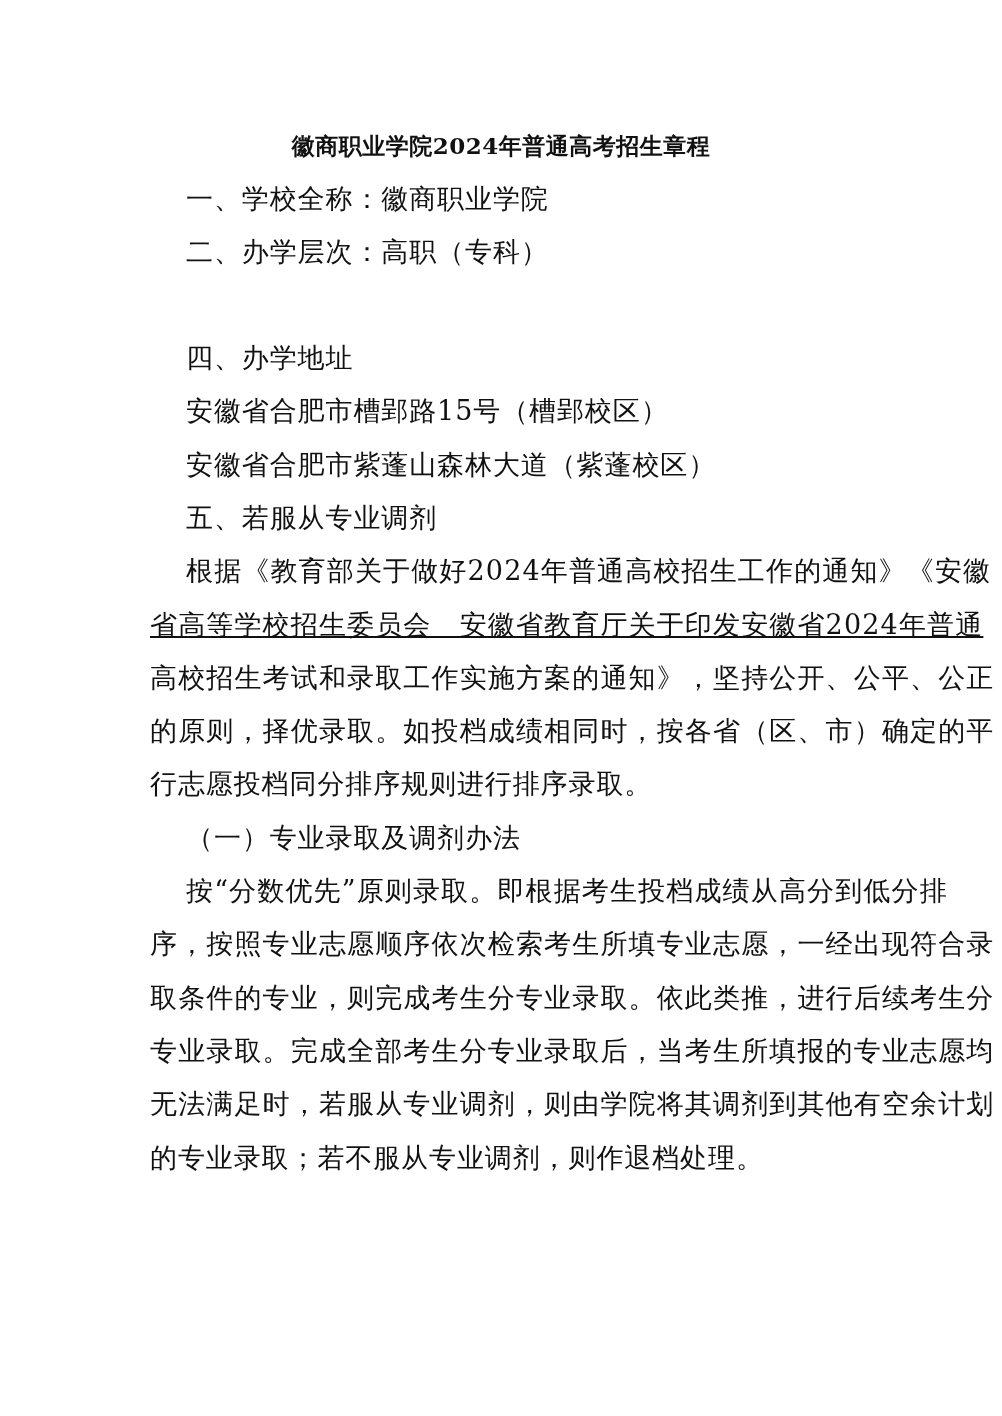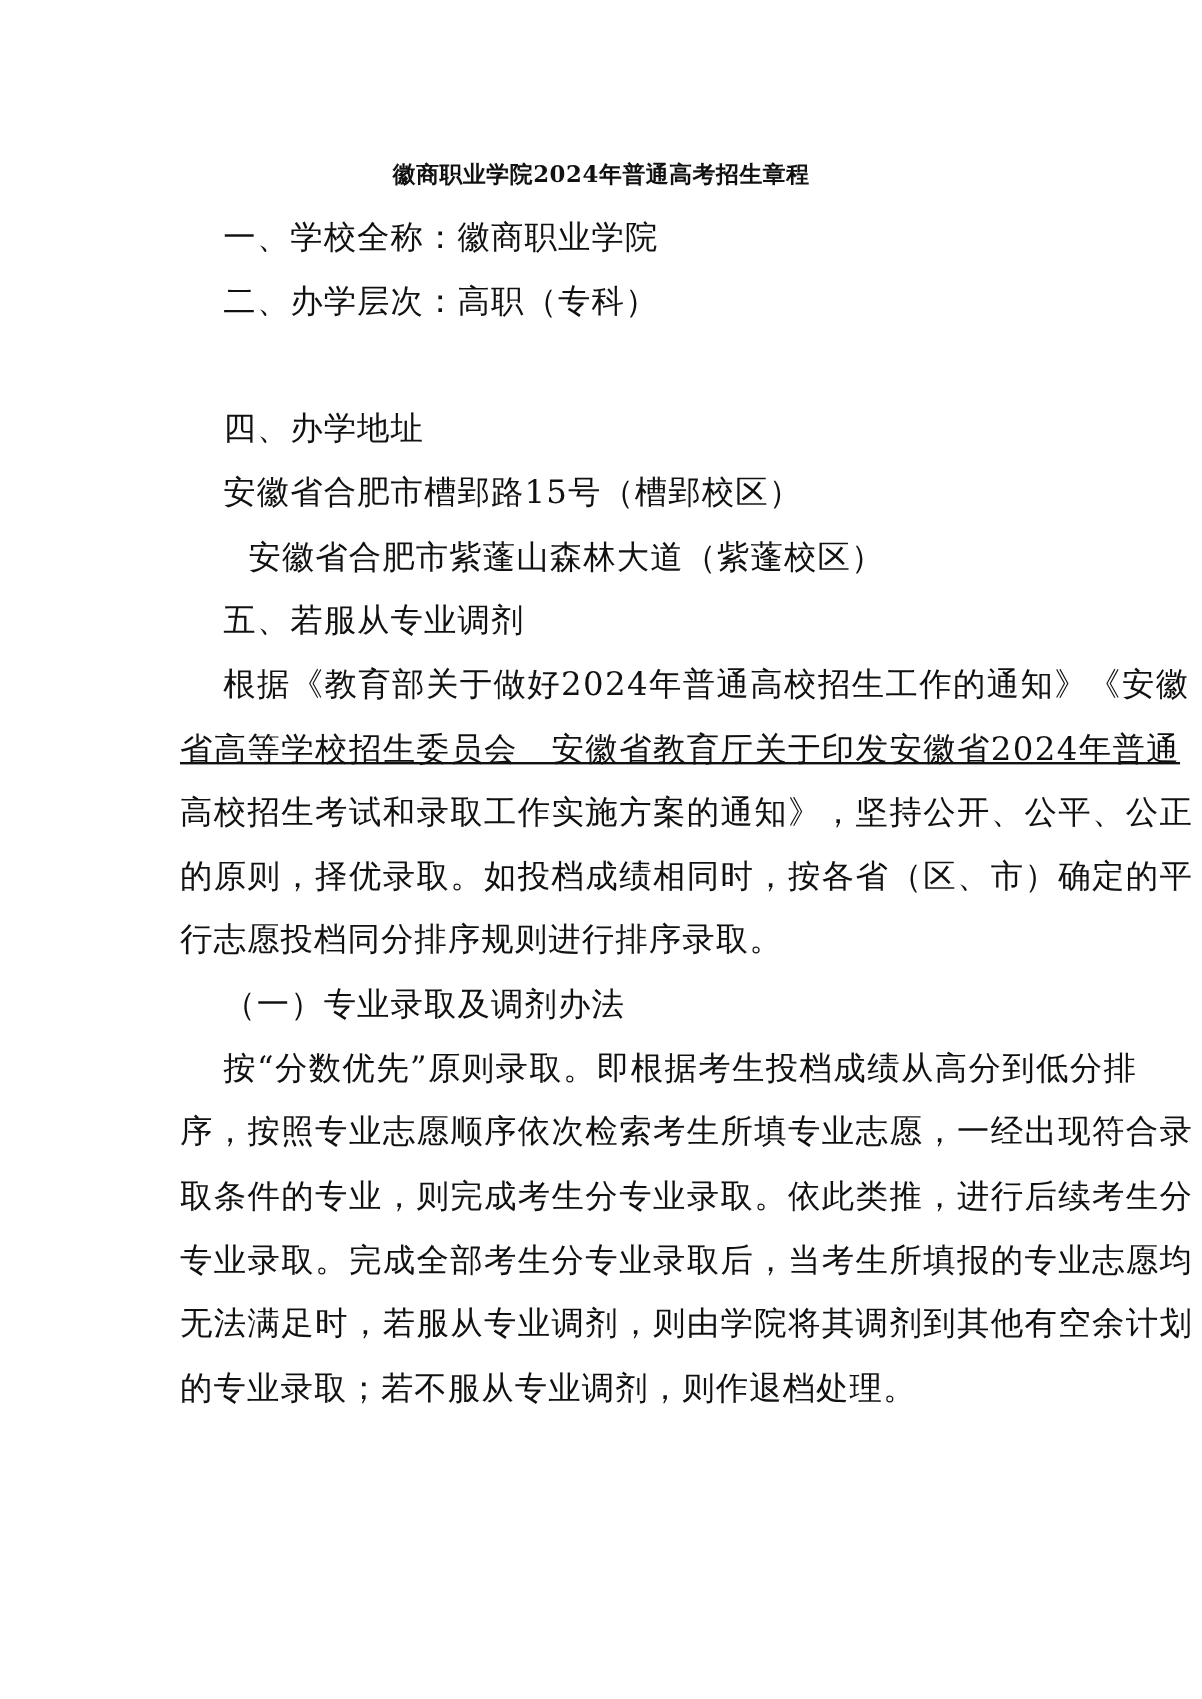--- a/index.html
+++ b/index.html
@@ -22,21 +22,21 @@
       width: 1002px;
       height: 1416px;
       background: #ffffff;
     }
     .title {
       position: absolute;
       left: 0;
       width: 1002px;
       top: 128px;
       text-align: center;
-      font-size: 19px;
+      font-size: 23px;
       font-weight: bold;
       line-height: 36px;
       white-space: nowrap;
       letter-spacing: 0.5px;
     }
     .line {
       position: absolute;
       left: 150px;
       width: 710px;
       font-size: 27px;
@@ -55,21 +55,21 @@
 <body>
 
 <div class="page">
 
   <div class="title" style="top:128px;">徽商职业学院2024年普通高考招生章程</div>
 
   <div class="line indent" style="top:181px;">一、学校全称：徽商职业学院</div>
   <div class="line indent" style="top:234px;">二、办学层次：高职（专科）</div>
   <div class="line indent" style="top:340px;">四、办学地址</div>
   <div class="line indent" style="top:393px;">安徽省合肥市槽郢路15号（槽郢校区）</div>
-  <div class="line indent" style="top:447px;margin-left:21px;">安徽省合肥市紫蓬山森林大道（紫蓬校区）</div>
+  <div class="line indent" style="top:447px;">安徽省合肥市紫蓬山森林大道（紫蓬校区）</div>
   <div class="line indent" style="top:500px;">五、若服从专业调剂</div>
 
   <div>
     <div class="line indent just" style="top:553px; width:674px;">根据《教育部关于做好2024年普通高校招生工作的通知》《安徽</div>
     <div class="line just" style="top:607px;text-decoration:underline;">省高等学校招生委员会　安徽省教育厅关于印发安徽省2024年普通</div>
     <div class="line just" style="top:660px;">高校招生考试和录取工作实施方案的通知》，坚持公开、公平、公正</div>
     <div class="line just" style="top:713px;">的原则，择优录取。如投档成绩相同时，按各省（区、市）确定的平</div>
     <div class="line" style="top:766px;">行志愿投档同分排序规则进行排序录取。</div>
   </div>
 

